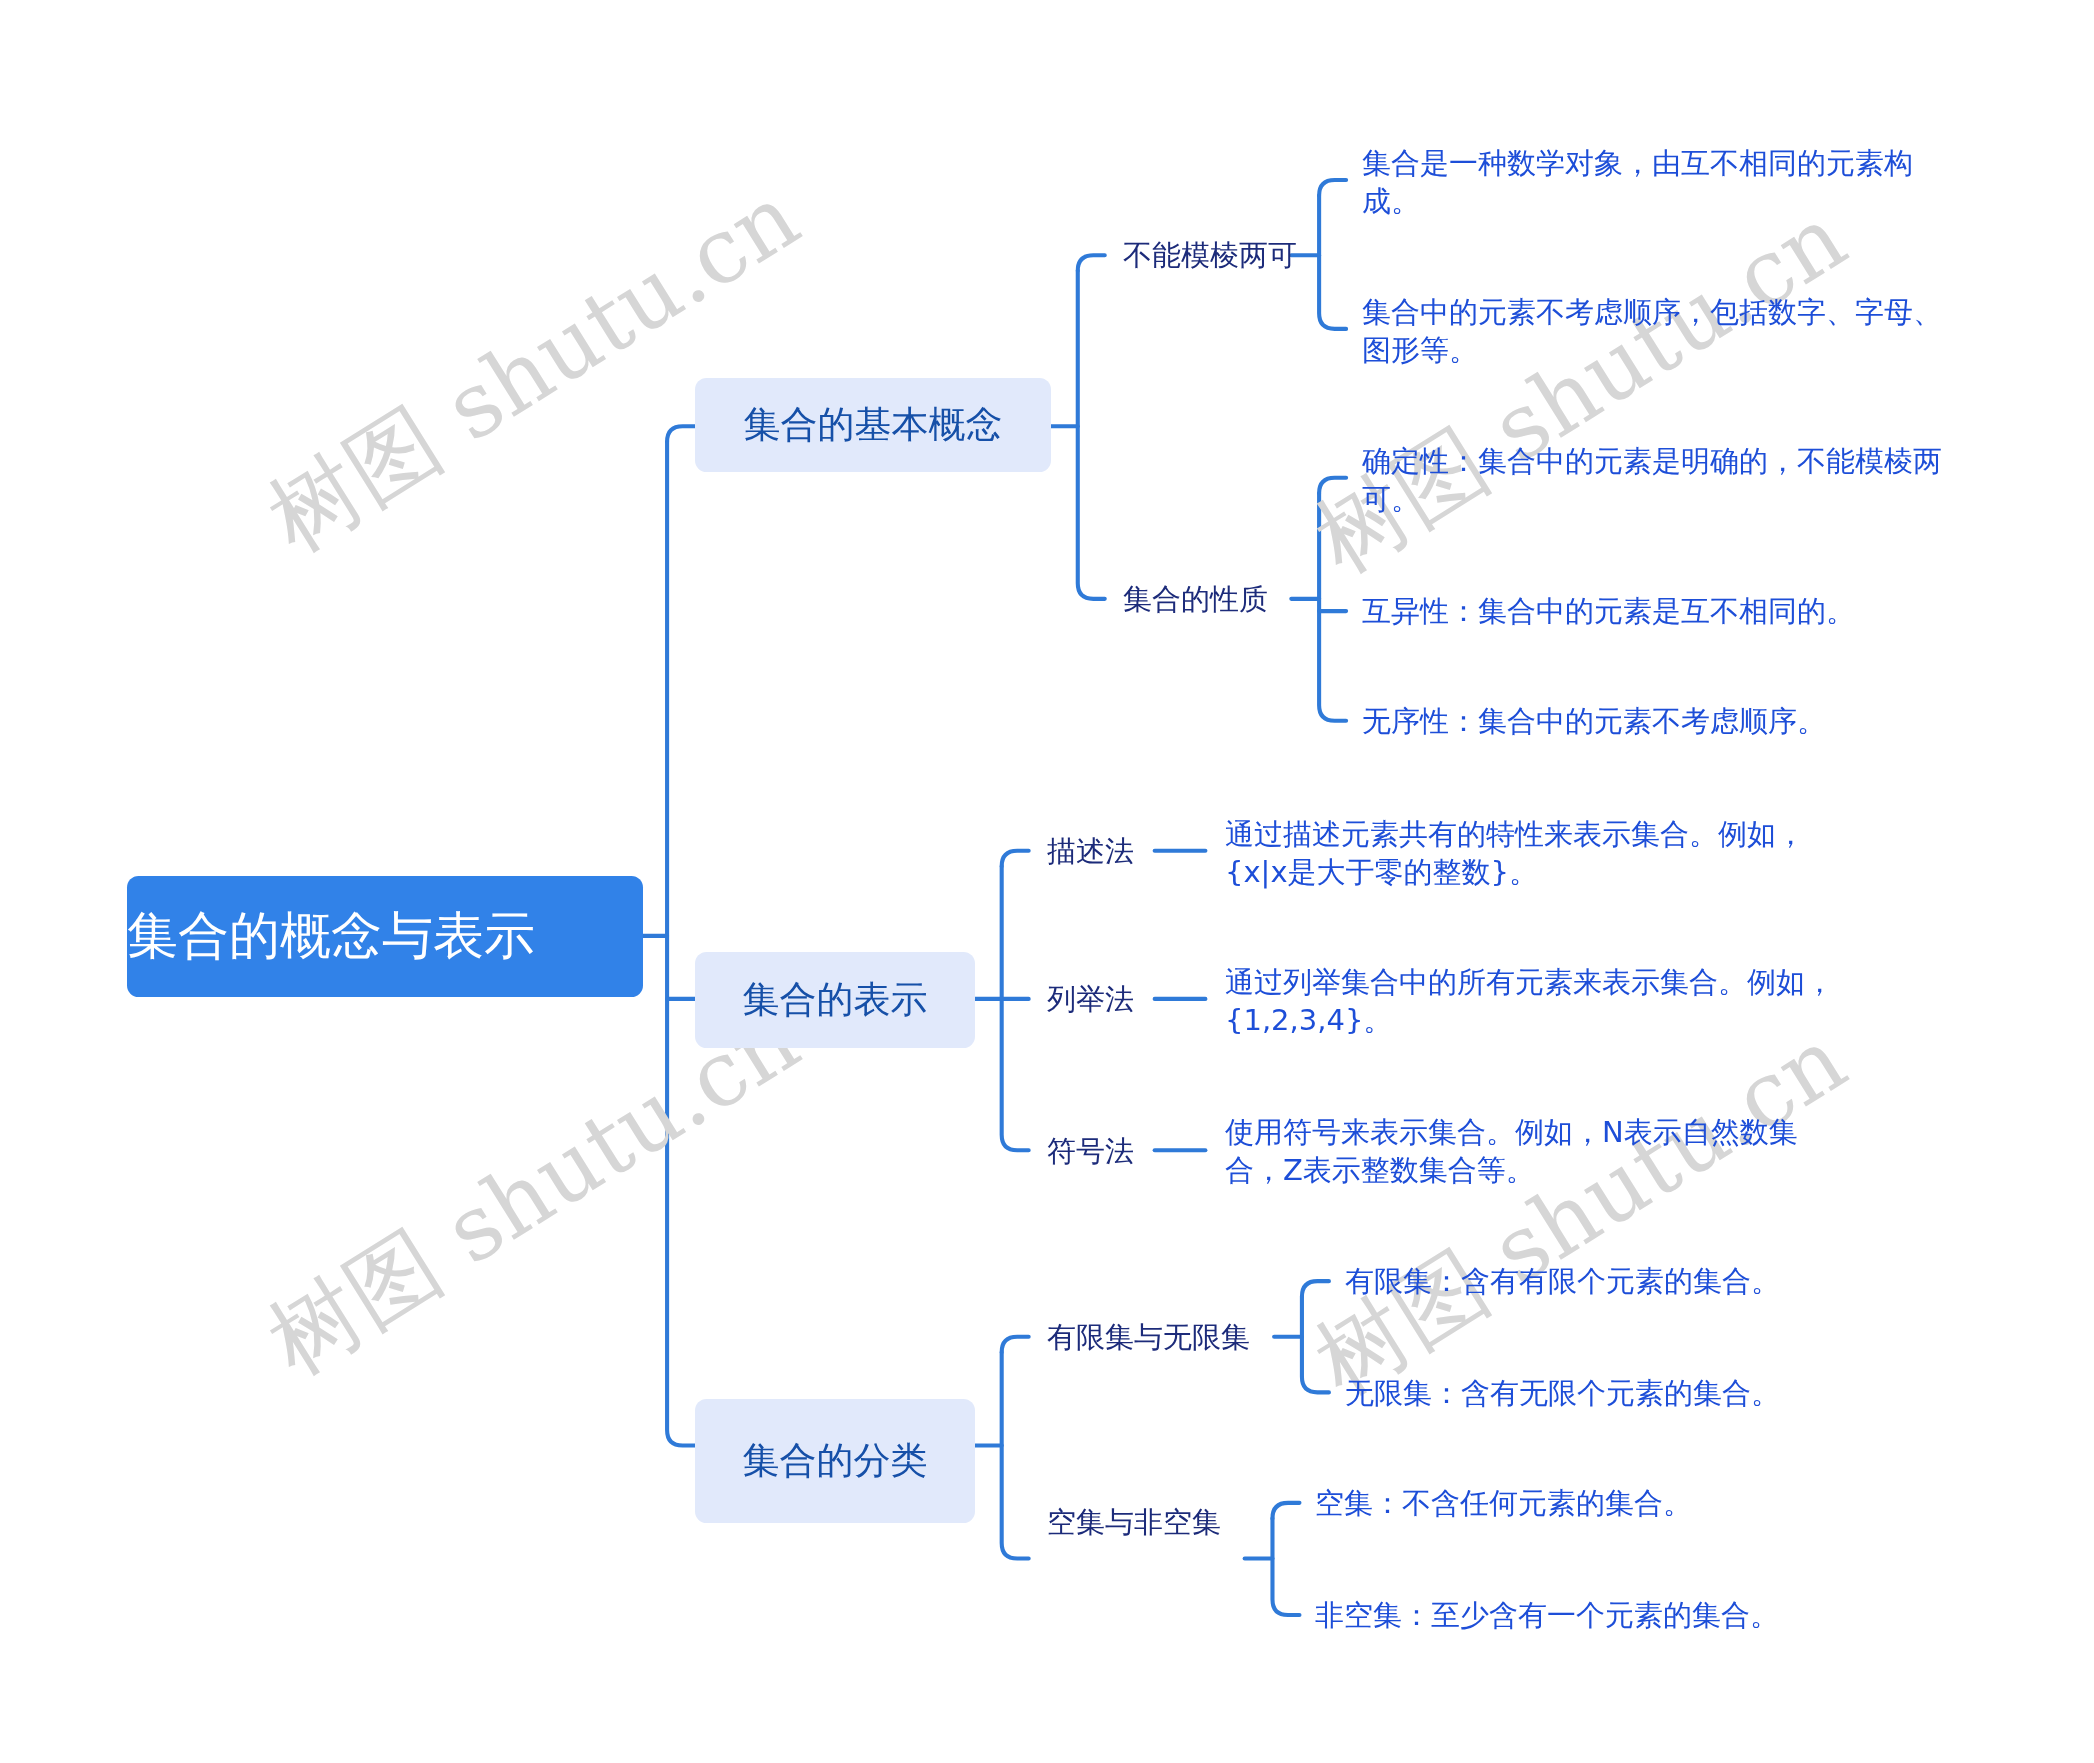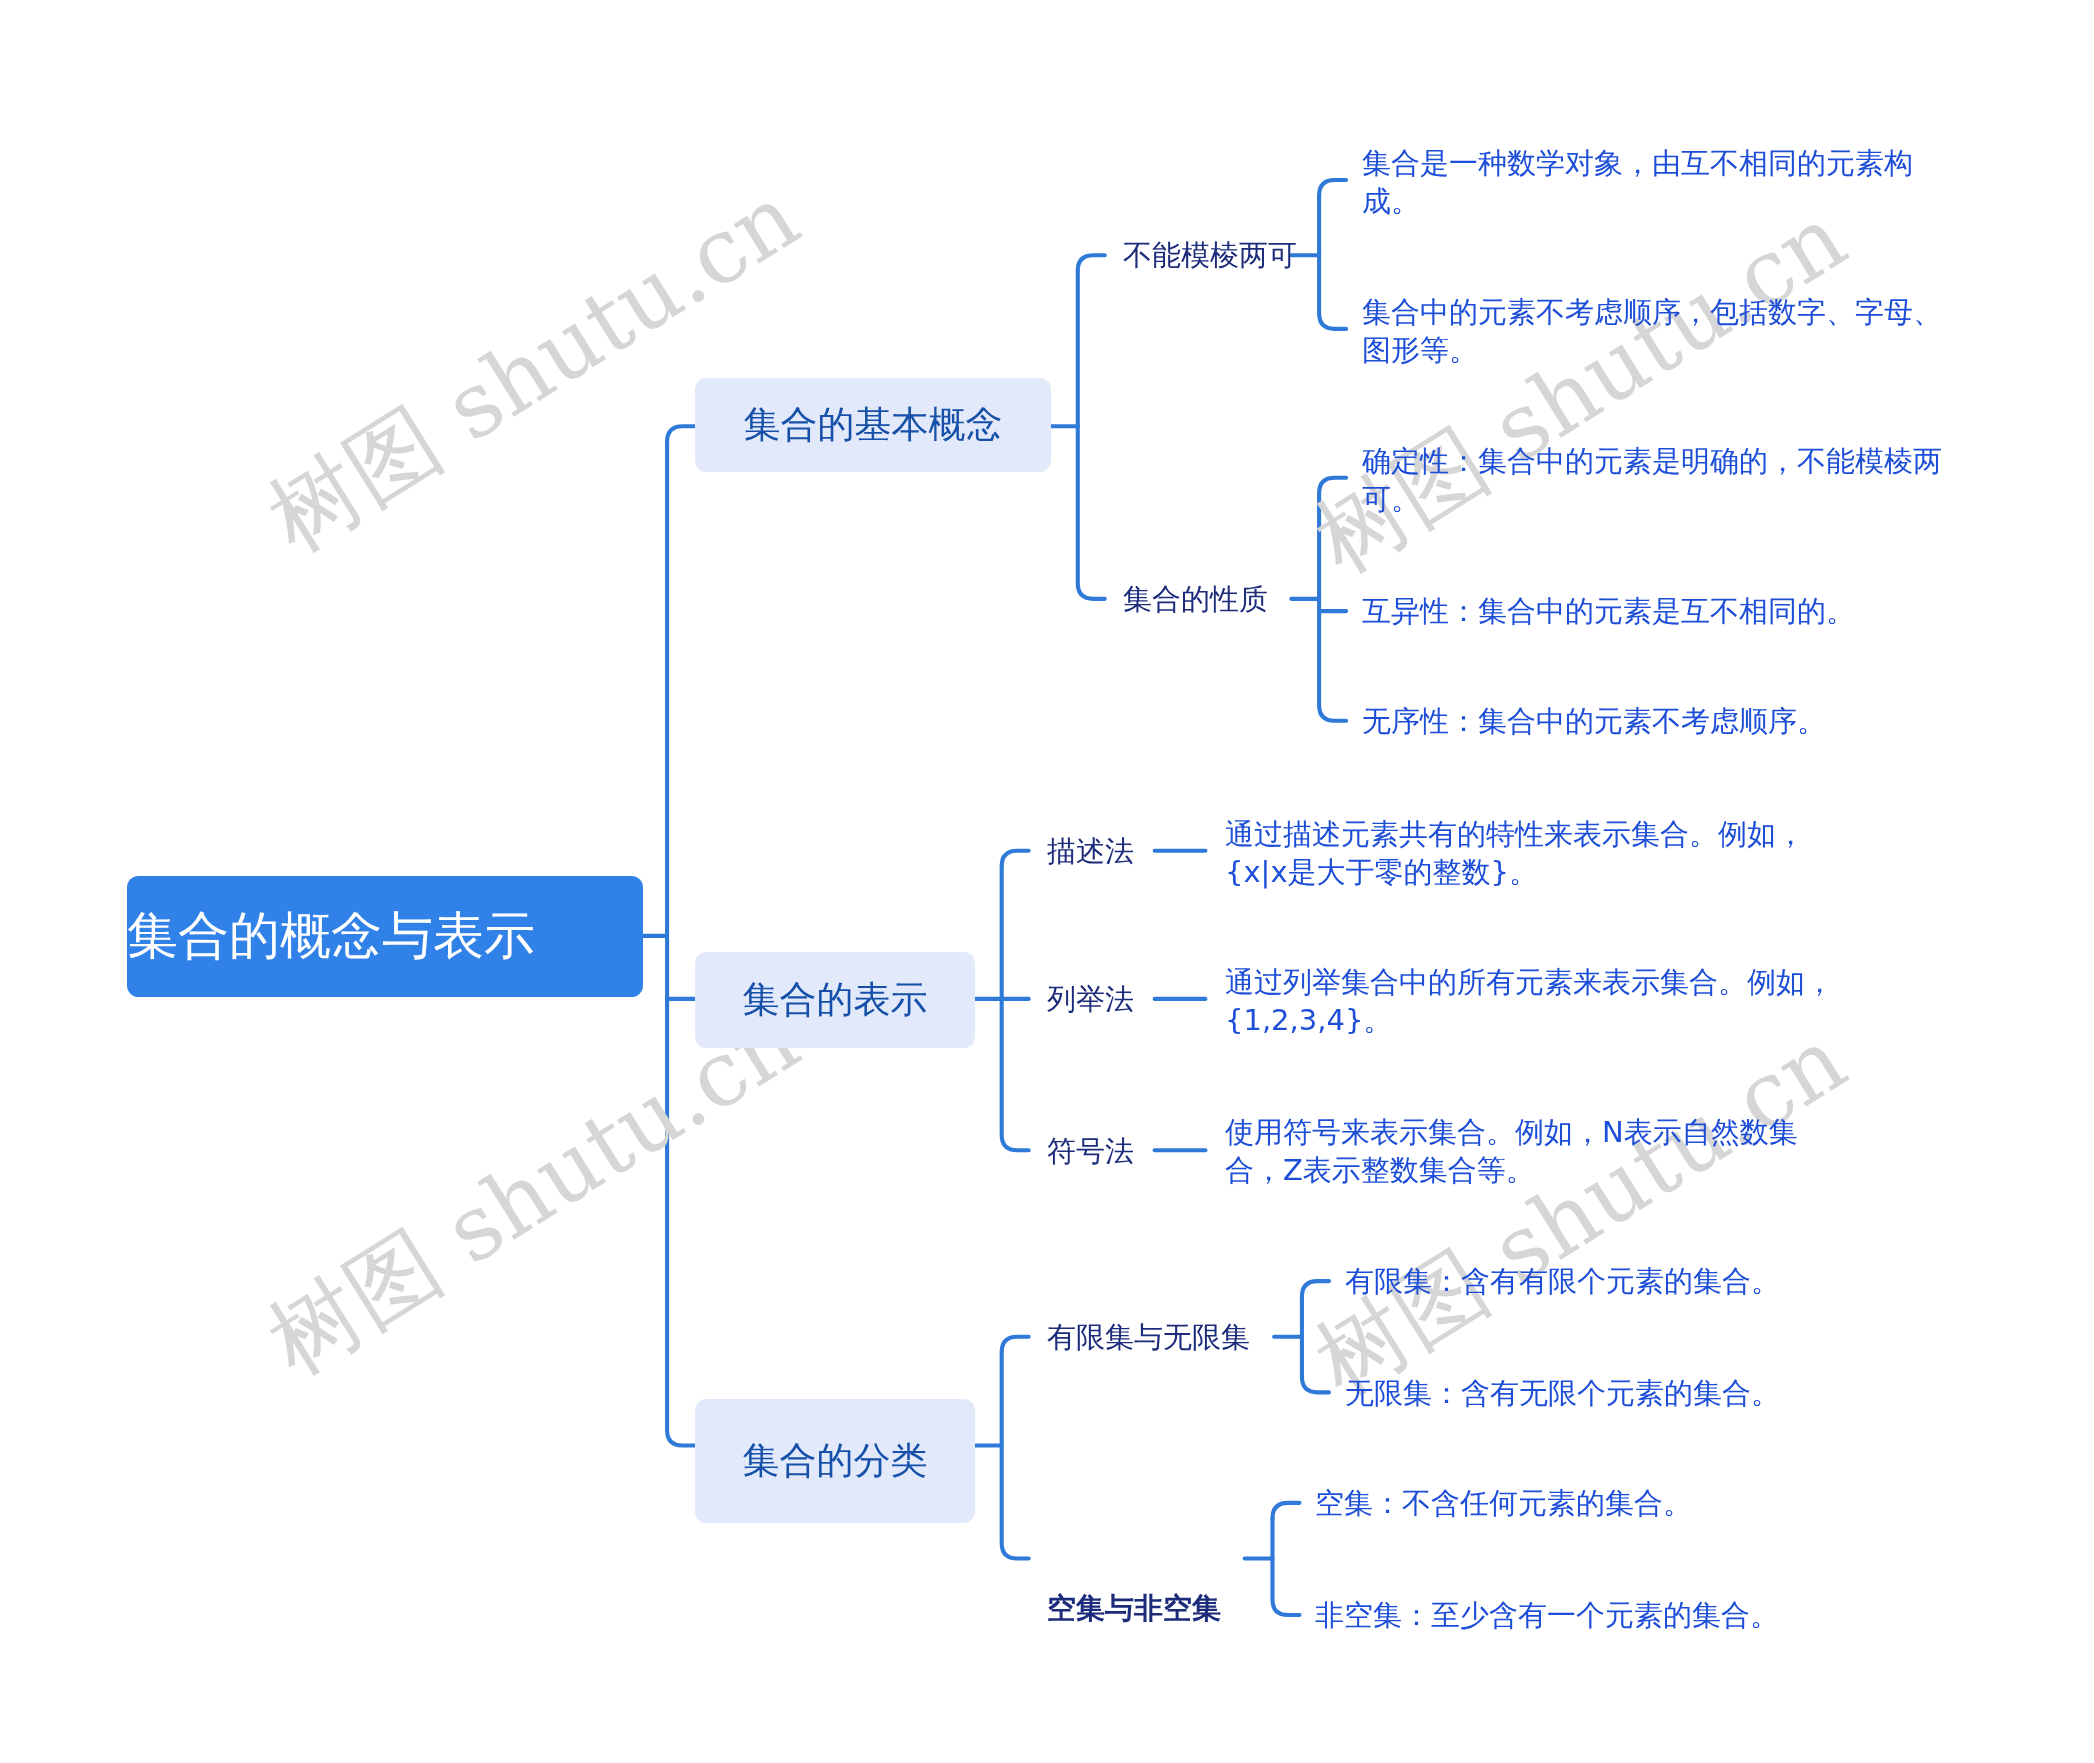--- a/index.html
+++ b/index.html
@@ -94,19 +94,19 @@
 
 <div class="node sub" style="left:1047px; top:851px;">描述法</div>
 <div class="node sub" style="left:1047px; top:999px;">列举法</div>
 <div class="node sub" style="left:1047px; top:1151px;">符号法</div>
 
 <div class="node leaf" style="left:1225px; top:853px; width:610px;">通过描述元素共有的特性来表示集合。例如，{x|x是大于零的整数}。</div>
 <div class="node leaf" style="left:1225px; top:1001px; width:610px;">通过列举集合中的所有元素来表示集合。例如，{1,2,3,4}。</div>
 <div class="node leaf" style="left:1225px; top:1151px; width:610px;">使用符号来表示集合。例如，N表示自然数集合，Z表示整数集合等。</div>
 
 <div class="node sub" style="left:1047px; top:1337px;">有限集与无限集</div>
-<div class="node sub" style="left:1047px; top:1608px;font-weight:bold;">空集与非空集</div>
+<div class="node sub" style="left:1047px; top:1522px;">空集与非空集</div>
 
 <div class="node leaf" style="left:1345px; top:1281px; white-space:nowrap;">有限集：含有有限个元素的集合。</div>
 <div class="node leaf" style="left:1345px; top:1393px; white-space:nowrap;">无限集：含有无限个元素的集合。</div>
 <div class="node leaf" style="left:1315px; top:1503px; white-space:nowrap;">空集：不含任何元素的集合。</div>
 <div class="node leaf" style="left:1315px; top:1615px; white-space:nowrap;">非空集：至少含有一个元素的集合。</div>
 
 
 </body></html>

